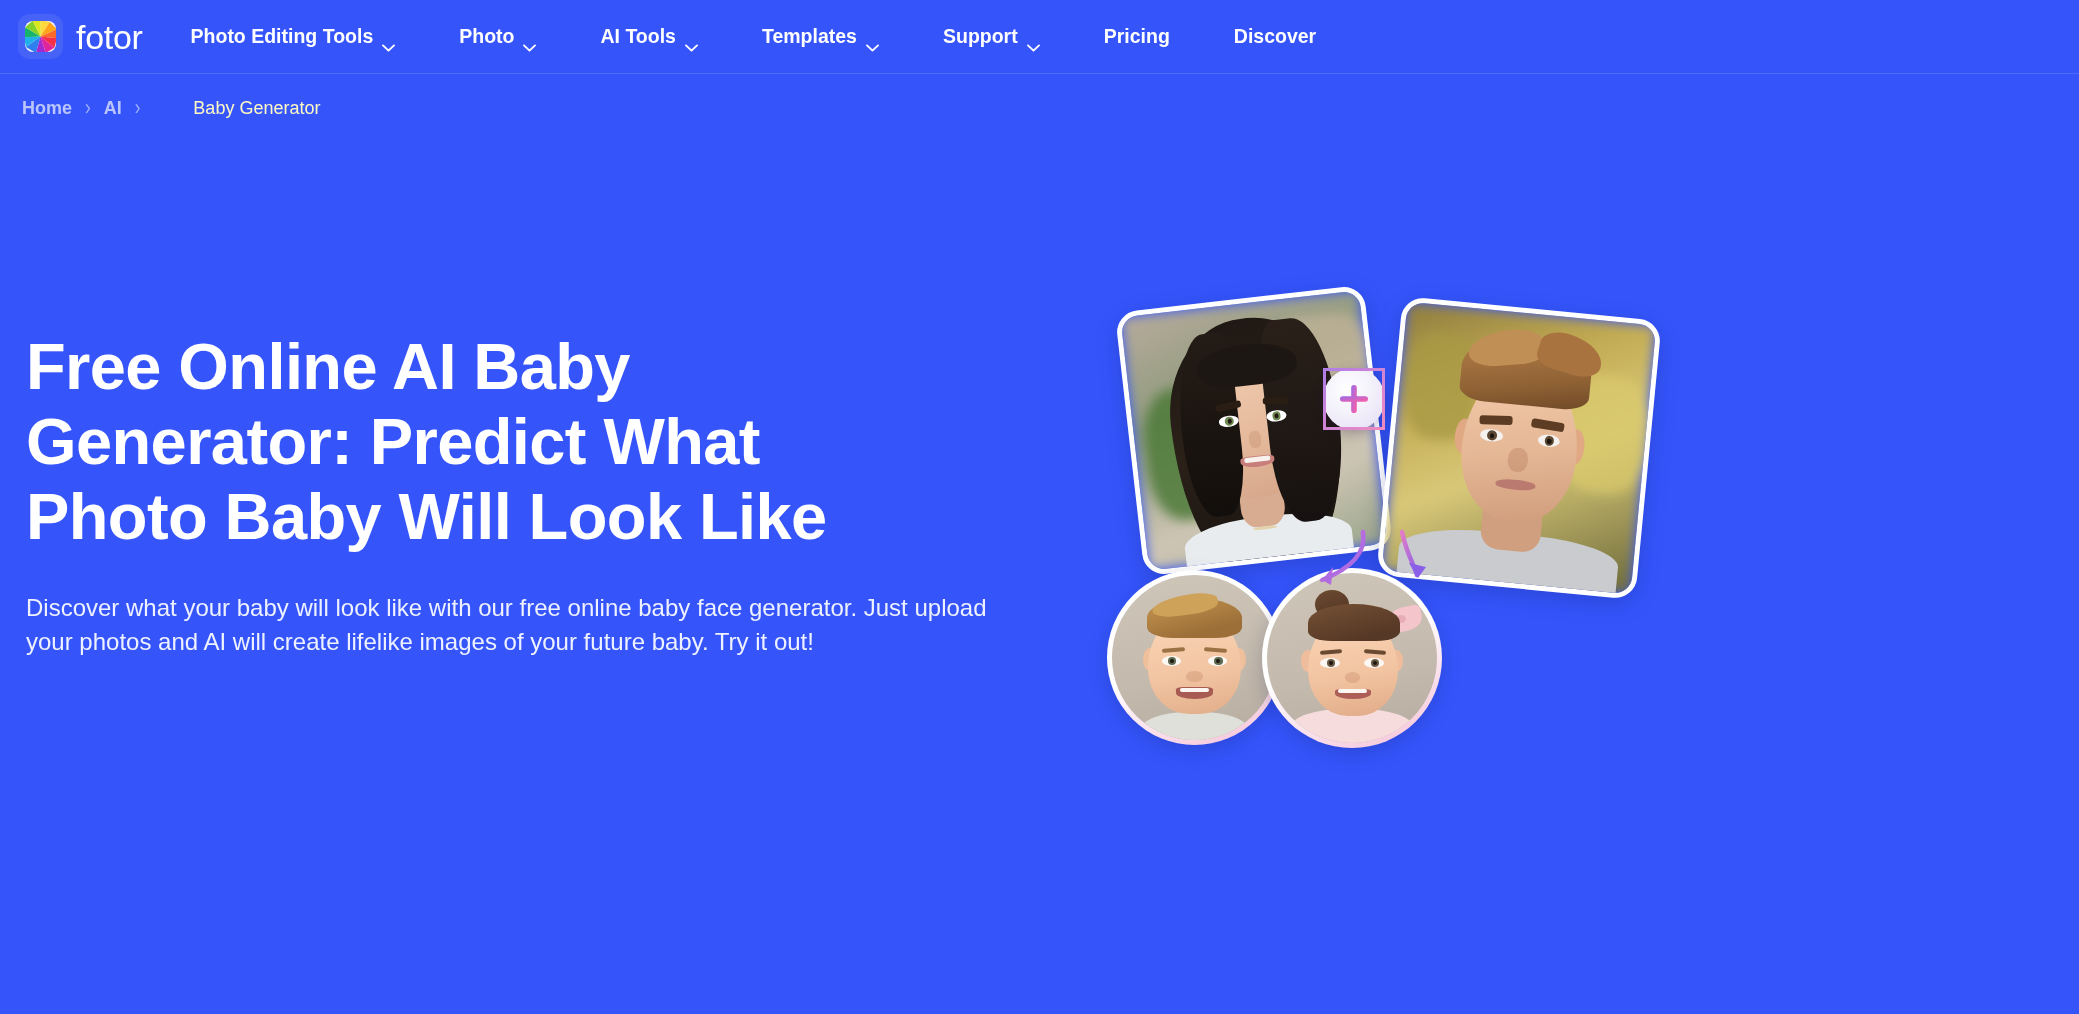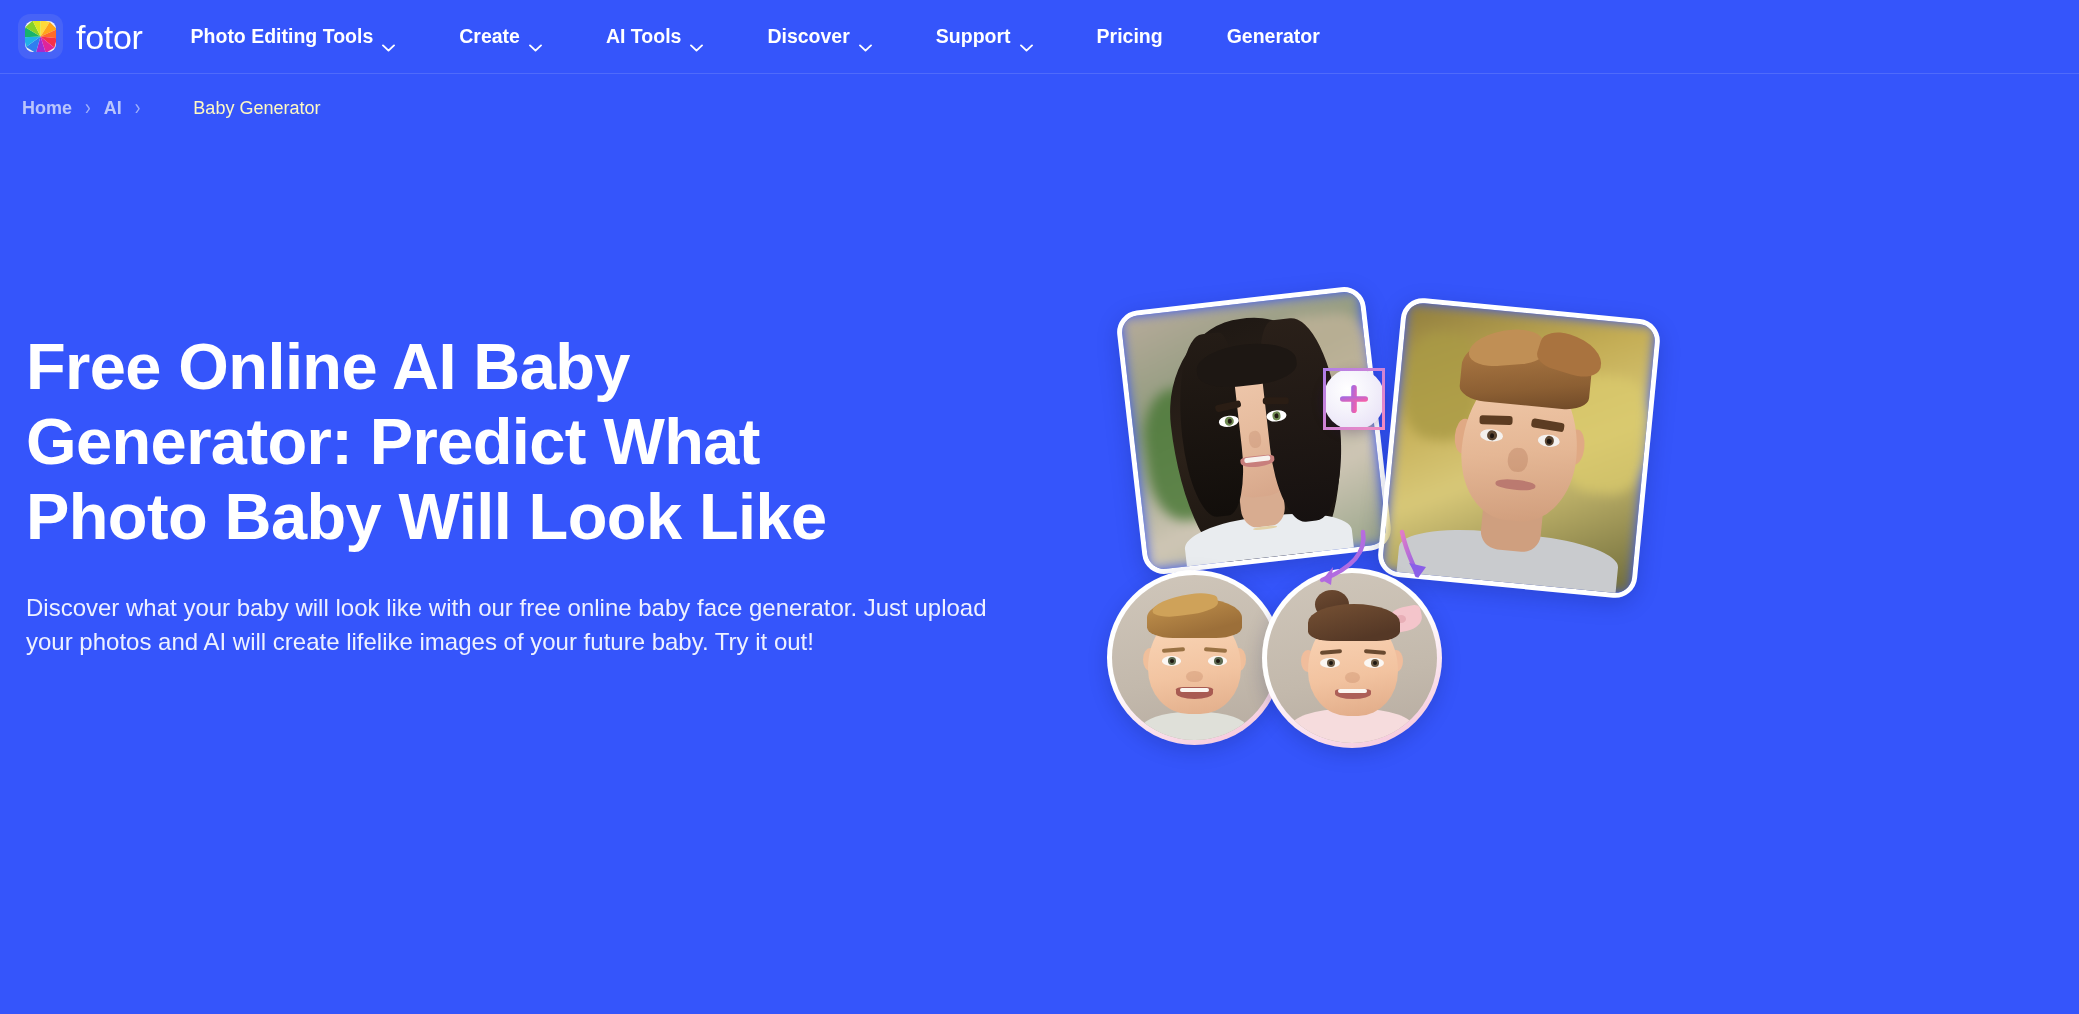--- a/index.html
+++ b/index.html
@@ -190,39 +190,39 @@
       <div class="nav-item">
         <span>Photo Editing Tools</span>
         <span class="caret">
           <svg width="13" height="8" viewBox="0 0 13 8" class="nohit">
               <path d="M1 1.4 L6.5 6.6 L12 1.4" fill="none" stroke="#ffffff" stroke-width="1.9" stroke-linecap="round" stroke-linejoin="round"></path>
             </svg>
         </span>
       </div>
 
       <div class="nav-item">
-        <span>Create</span>
+        <span>Photo</span>
         <span class="caret">
           <svg width="13" height="8" viewBox="0 0 13 8" class="nohit">
               <path d="M1 1.4 L6.5 6.6 L12 1.4" fill="none" stroke="#ffffff" stroke-width="1.9" stroke-linecap="round" stroke-linejoin="round"></path>
             </svg>
         </span>
       </div>
 
       <div class="nav-item">
         <span>AI Tools</span>
         <span class="caret">
           <svg width="13" height="8" viewBox="0 0 13 8" class="nohit">
               <path d="M1 1.4 L6.5 6.6 L12 1.4" fill="none" stroke="#ffffff" stroke-width="1.9" stroke-linecap="round" stroke-linejoin="round"></path>
             </svg>
         </span>
       </div>
 
       <div class="nav-item">
-        <span>Discover</span>
+        <span>Templates</span>
         <span class="caret">
           <svg width="13" height="8" viewBox="0 0 13 8" class="nohit">
               <path d="M1 1.4 L6.5 6.6 L12 1.4" fill="none" stroke="#ffffff" stroke-width="1.9" stroke-linecap="round" stroke-linejoin="round"></path>
             </svg>
         </span>
       </div>
 
       <div class="nav-item">
         <span>Support</span>
         <span class="caret">
@@ -230,21 +230,21 @@
               <path d="M1 1.4 L6.5 6.6 L12 1.4" fill="none" stroke="#ffffff" stroke-width="1.9" stroke-linecap="round" stroke-linejoin="round"></path>
             </svg>
         </span>
       </div>
 
       <div class="nav-item">
         <span>Pricing</span>
       </div>
 
       <div class="nav-item">
-        <span>Generator</span>
+        <span>Discover</span>
       </div>
 
     </div>
 
   </div>
 
   <div class="breadcrumb">
     <span class="crumb">Home</span>
     <span class="crumb-sep">›</span>
     <span class="crumb">AI</span>

